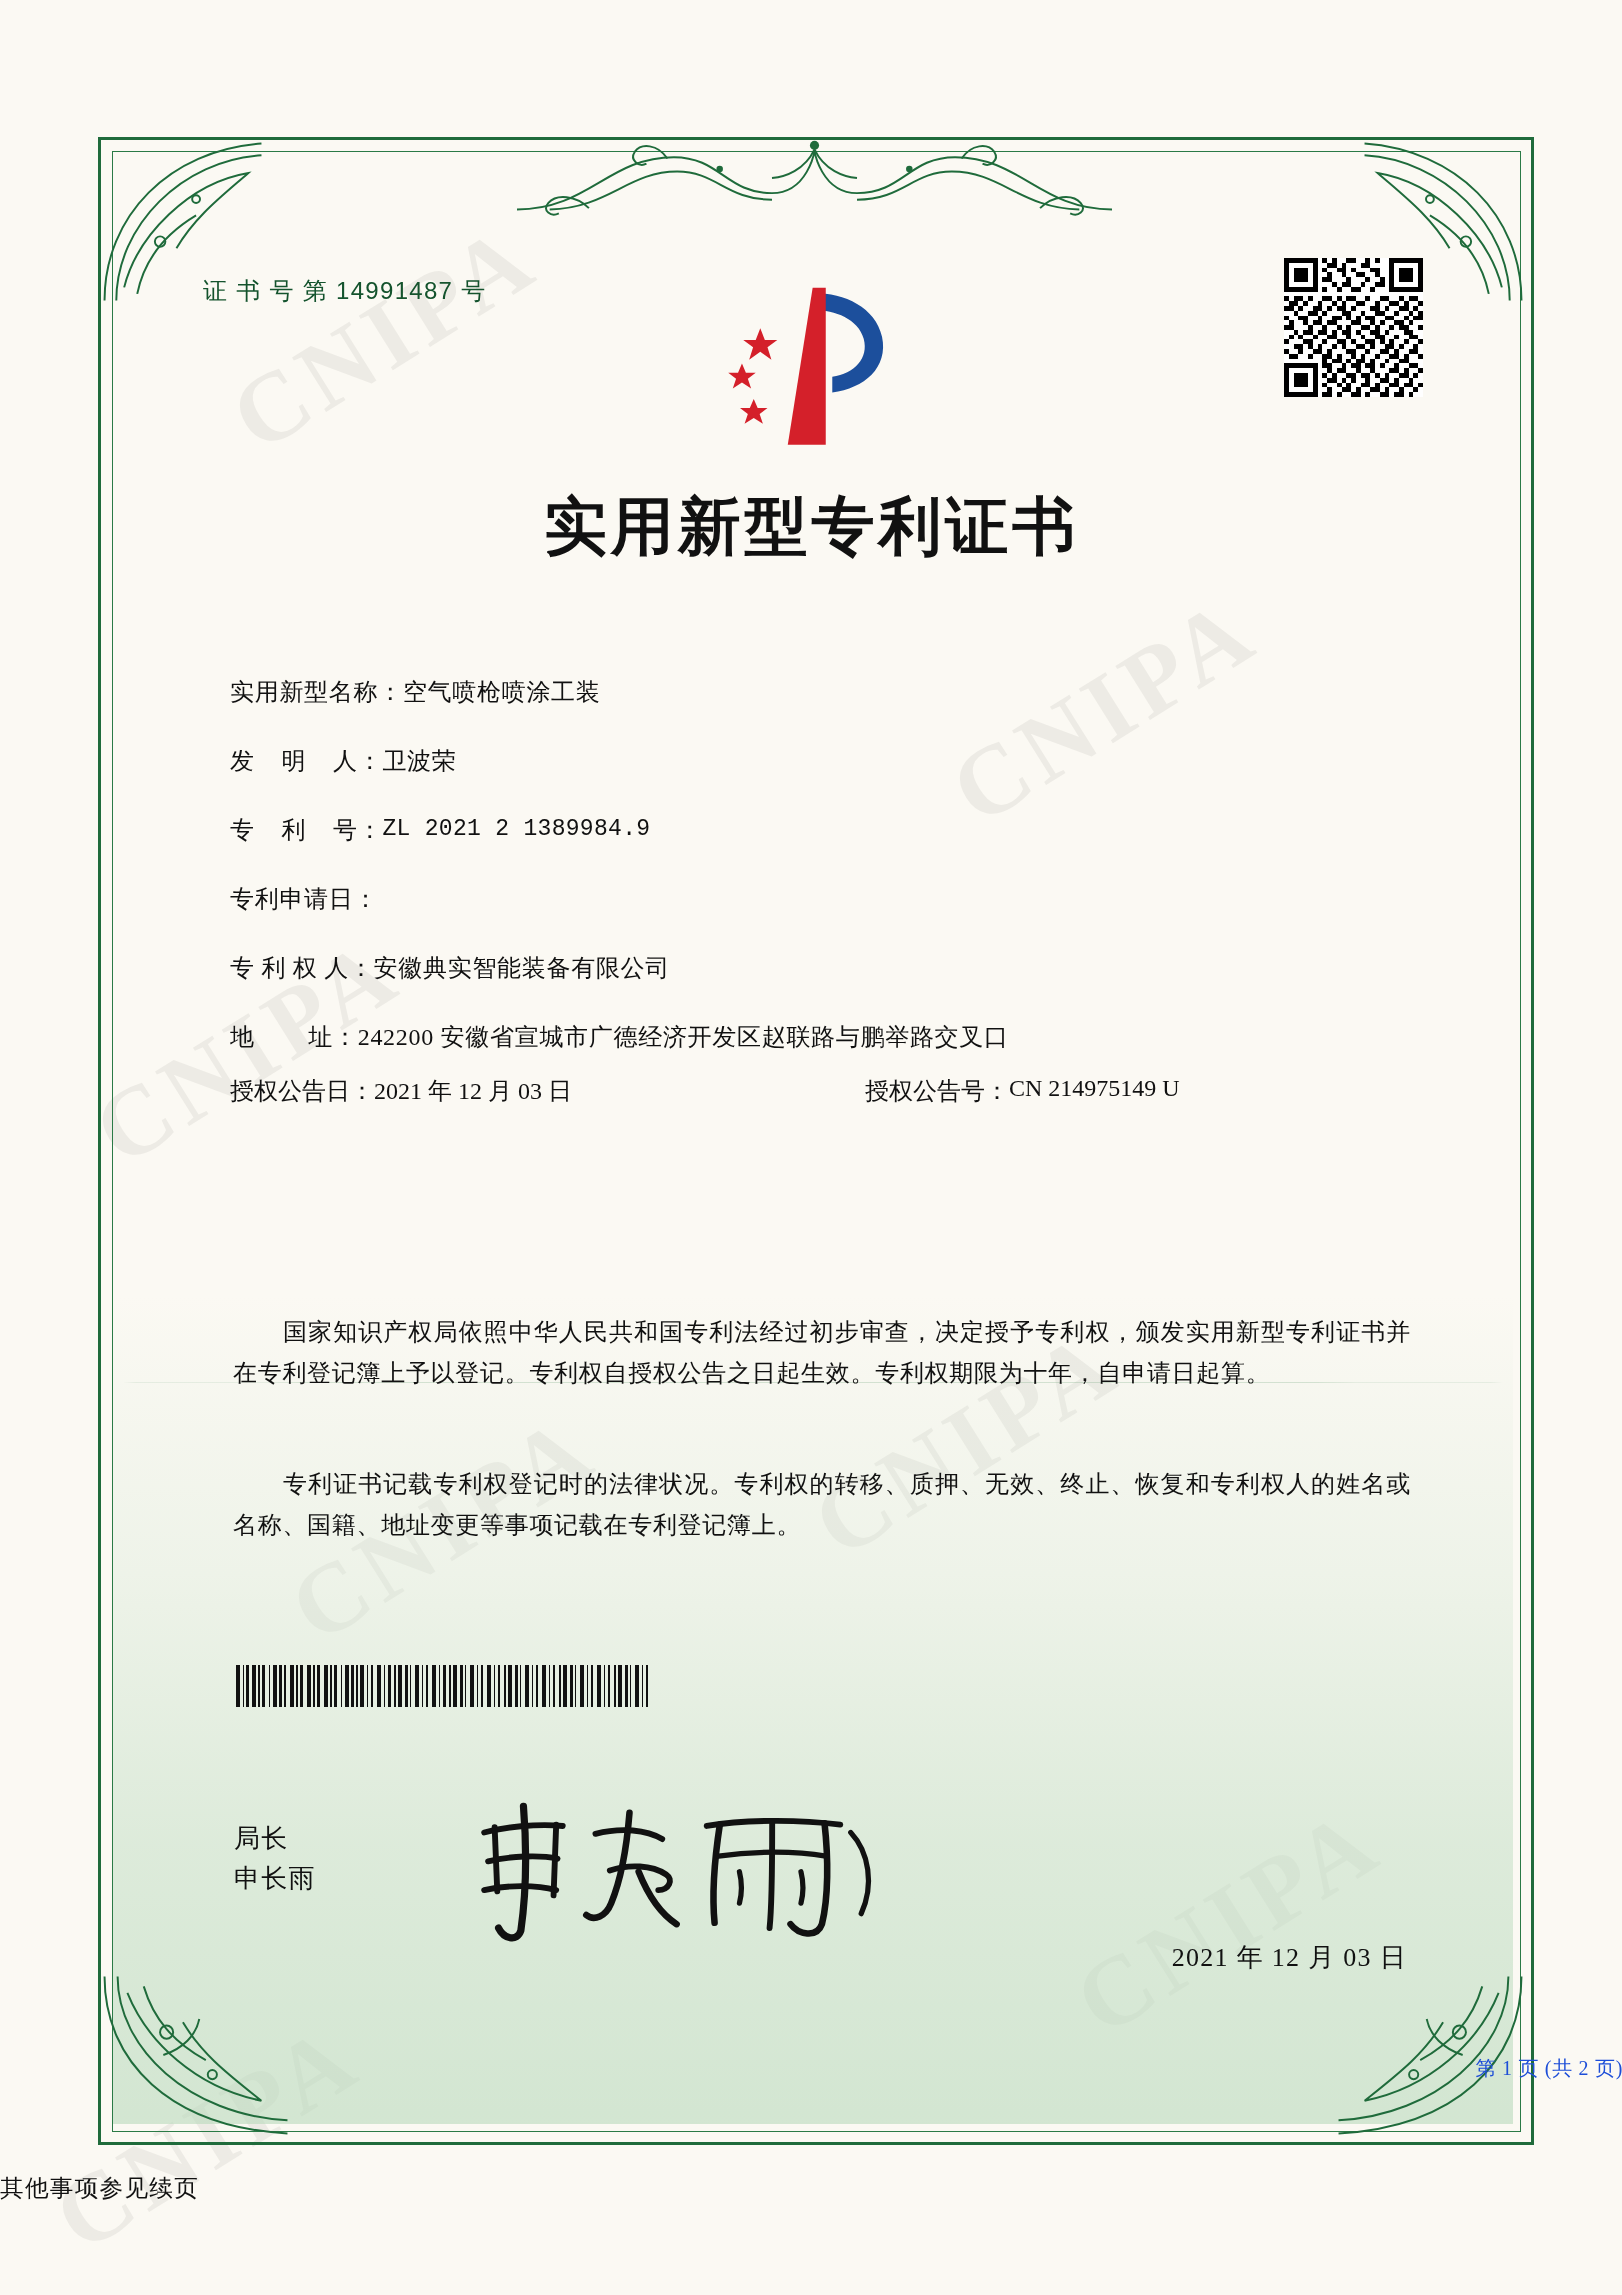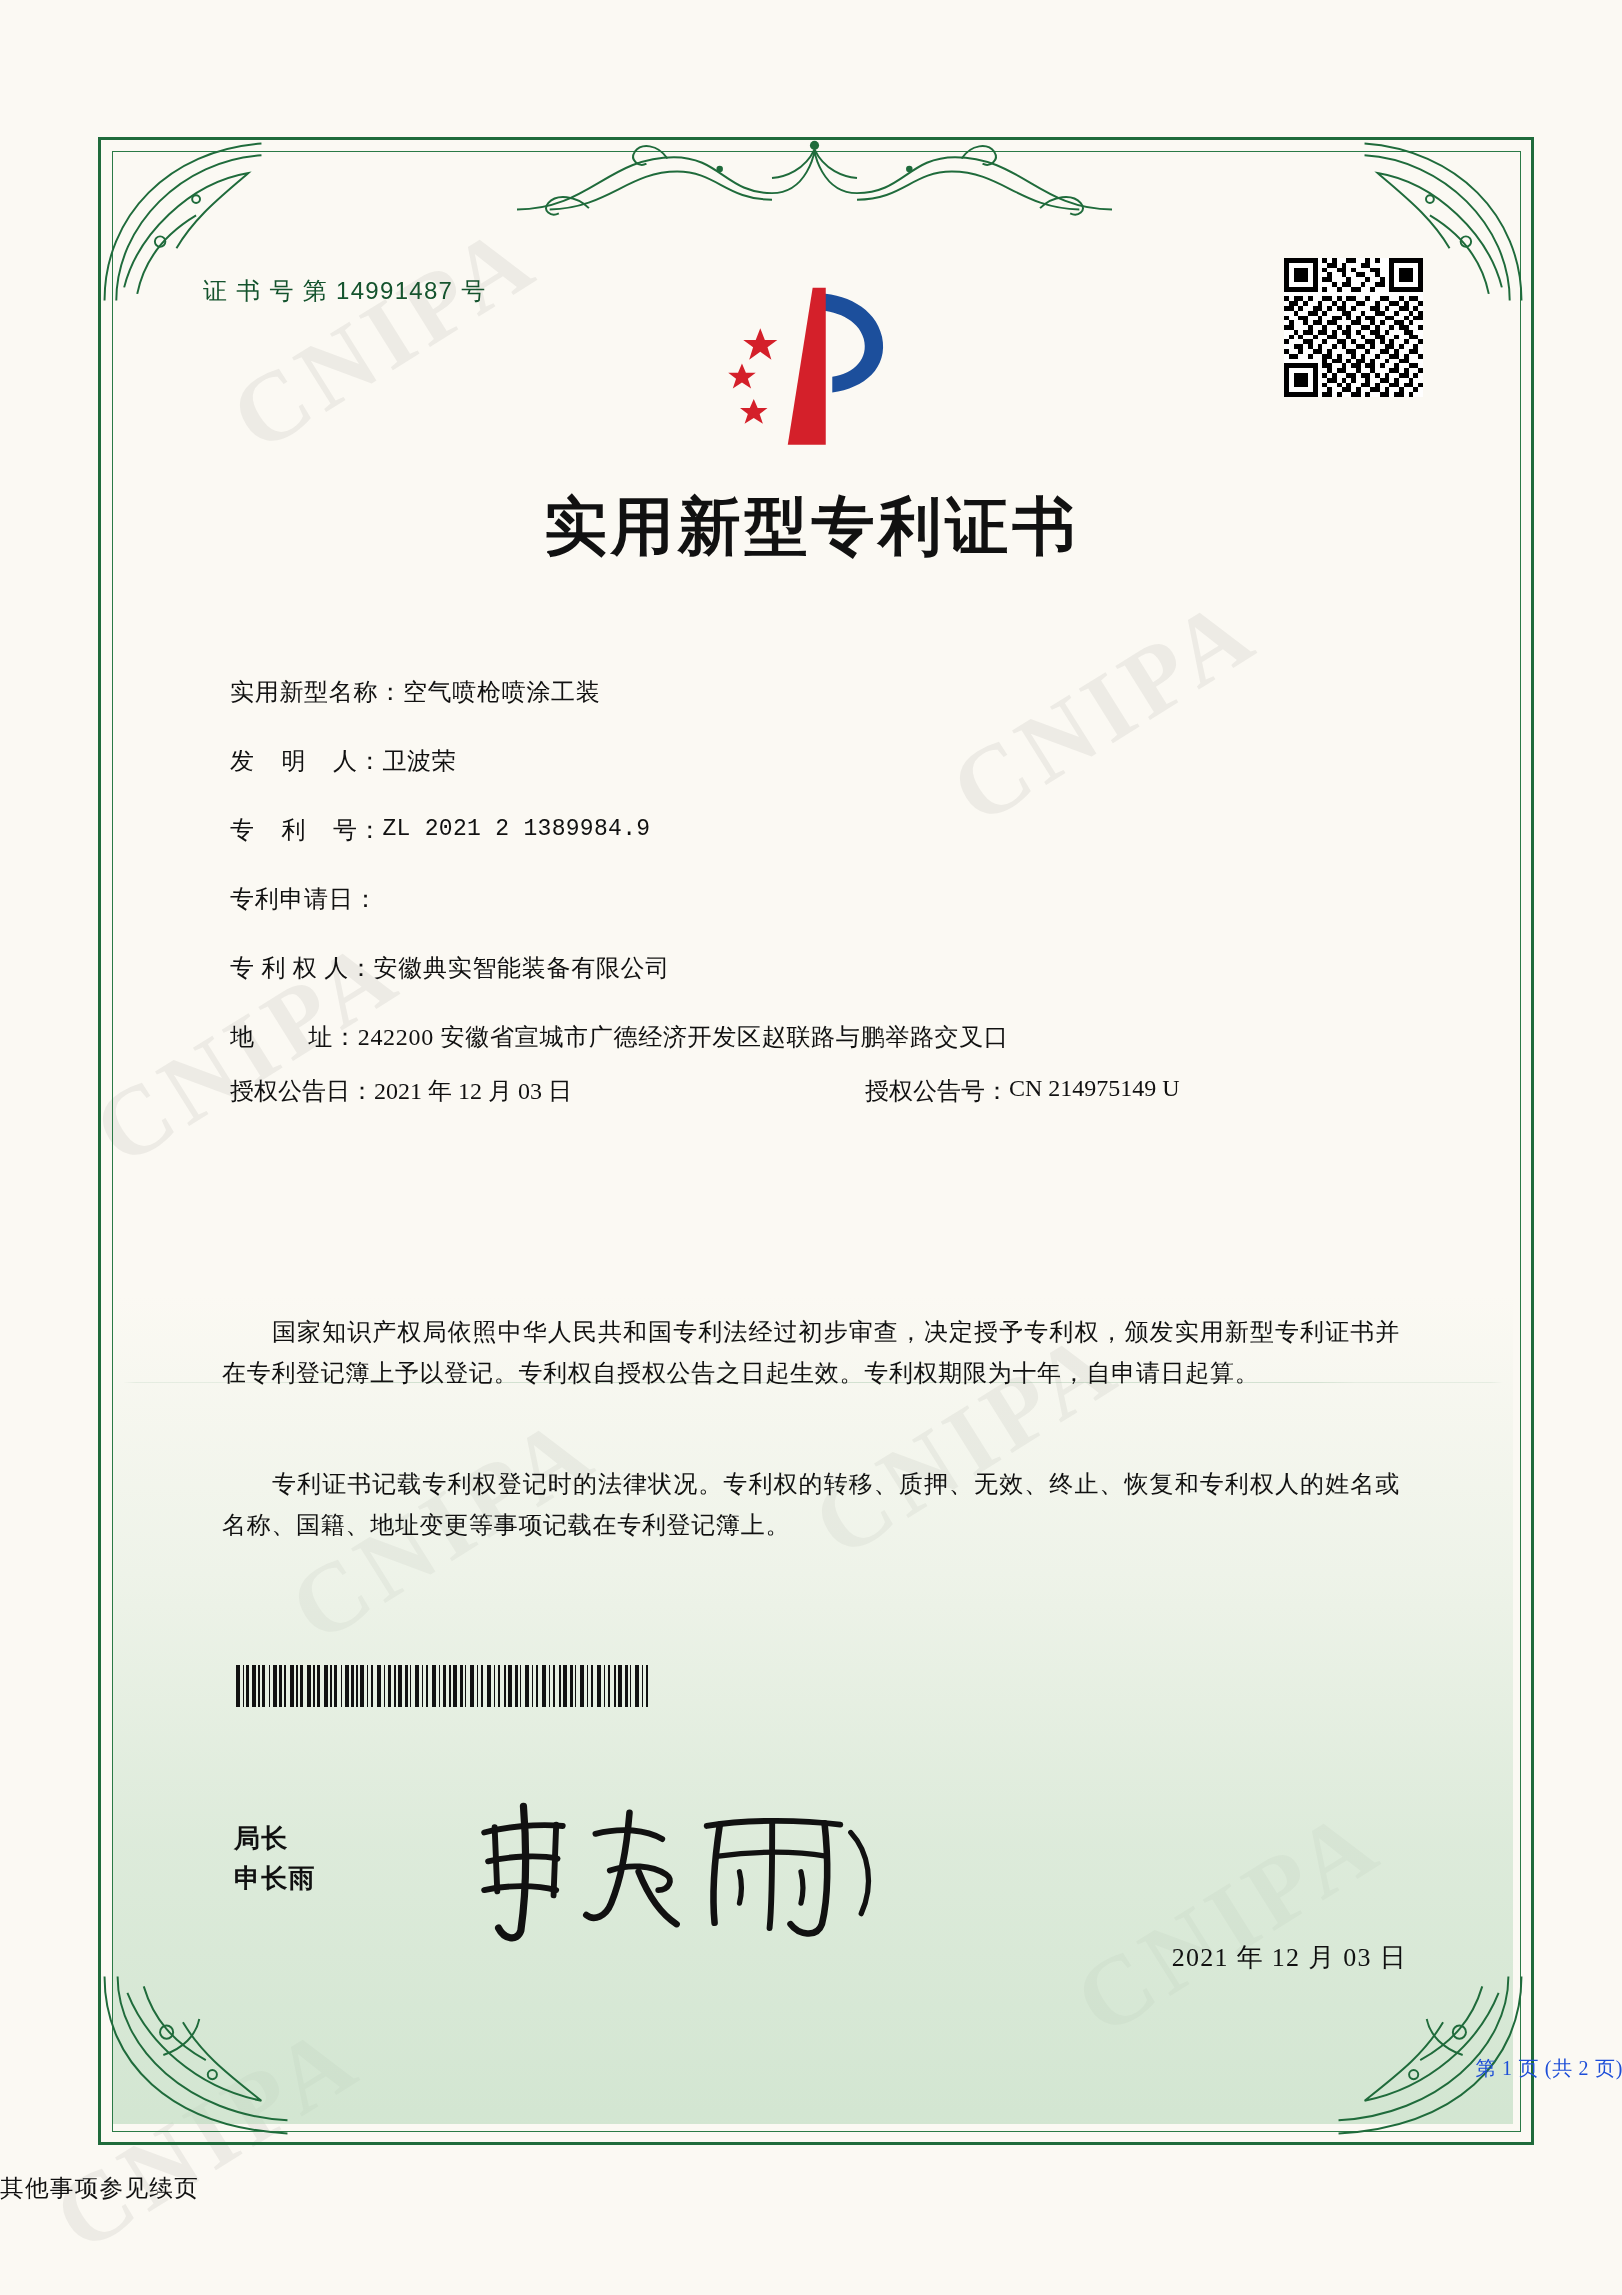--- a/index.html
+++ b/index.html
@@ -157,21 +157,21 @@
     font-size: 24px;
     color: #111;
     margin-bottom: 33px;
   }
   .row-2col .c1 { flex: 0 0 635px; display: flex; }
   .row-2col .c2 { flex: 1 1 auto; display: flex; }
 
   
   .para {
     position: absolute;
-    left: 222px;
+    left: 233px;
     width: 1178px;
     font-size: 24px;
     line-height: 1.72;
     color: #111;
     text-indent: 50px;
     letter-spacing: 0.7px;
     text-align: justify;
   }
   #para1 { top: 1312px; }
   #para2 { top: 1456px; margin-top: 8px; }
@@ -187,21 +187,20 @@
 
   
   .sig-label {
     position: absolute;
     left: 234px;
     top: 1819px;
     font-size: 26px;
     line-height: 1.55;
     color: #111;
     letter-spacing: 1.3px;
-    font-weight: bold;
   }
   .sig-mark {
     position: absolute;
     left: 458px;
     top: 1793px;
     width: 432px;
     height: 151px;
   }
   .issue-date {
     position: absolute;

